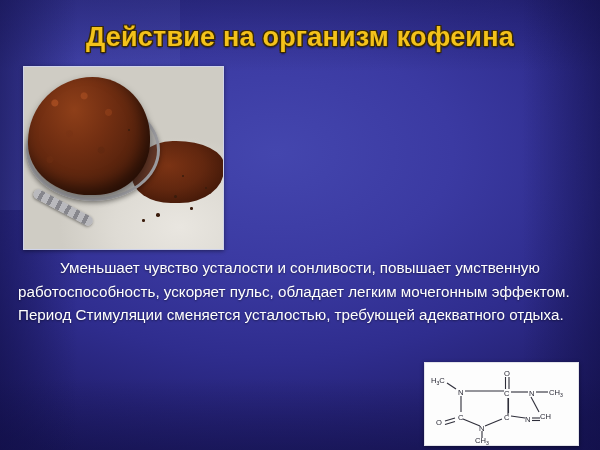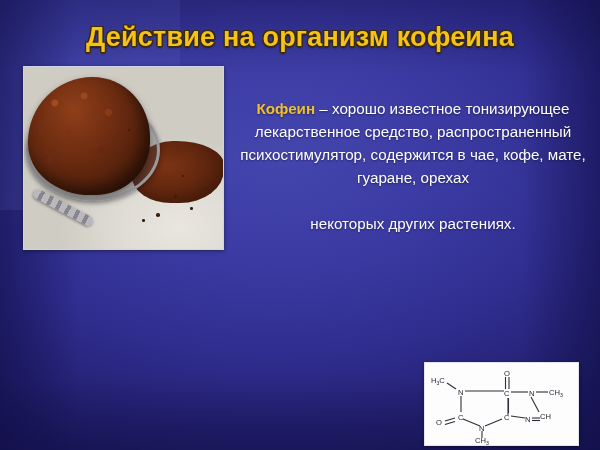--- a/index.html
+++ b/index.html
@@ -201,22 +201,22 @@
     <div id="handle"></div>
     <div class="speck" style="left:150px;top:128px;width:3px;height:3px;"></div>
     <div class="speck" style="left:166px;top:140px;width:2.5px;height:2.5px;"></div>
     <div class="speck" style="left:132px;top:146px;width:3.5px;height:3.5px;"></div>
     <div class="speck" style="left:181px;top:120px;width:2px;height:2px;"></div>
     <div class="speck" style="left:118px;top:152px;width:2.5px;height:2.5px;"></div>
     <div class="speck" style="left:158px;top:108px;width:2px;height:2px;"></div>
     <div class="speck" style="left:104px;top:62px;width:2px;height:2px;"></div>
   </div>
 
-  <div id="para1"><span class="hl">Кофеин</span><span> – хорошо известное тонизирующее лекарственное средство, распространенный психостимулятор, содержится в чае, кофе, мате, гуаране, орехах</span><span class="tail">некоторых других растениях.</span></div>
-
+
+  <div id="para2"><span class="indent"></span><span>Уменьшает чувство усталости и сонливости, повышает умственную работоспособность, ускоряет пульс, обладает легким мочегонным эффектом. Период Стимуляции сменяется усталостью, требующей адекватного отдыха.</span></div>
 
   <div id="molecule">
     <svg viewBox="0 0 153 82" xmlns="http://www.w3.org/2000/svg">
       <g class="bond">
 
         <line x1="22" y1="20" x2="31" y2="26"></line>
 
         <line x1="36" y1="33" x2="36" y2="49"></line>
         <line x1="38" y1="56" x2="55" y2="63"></line>
         <line x1="60" y1="63" x2="77" y2="56"></line>

